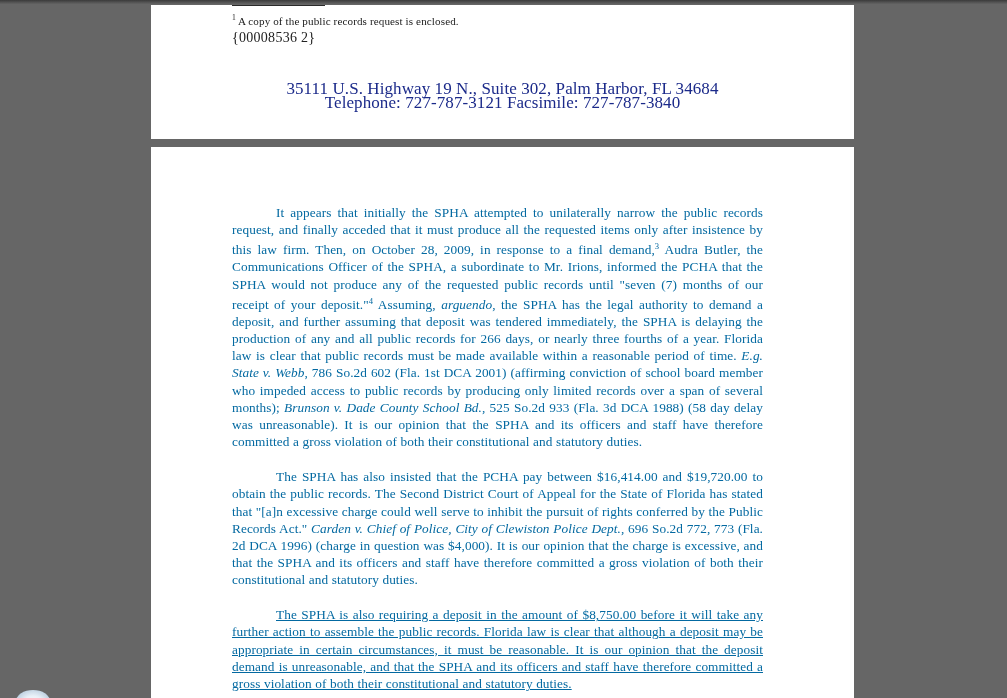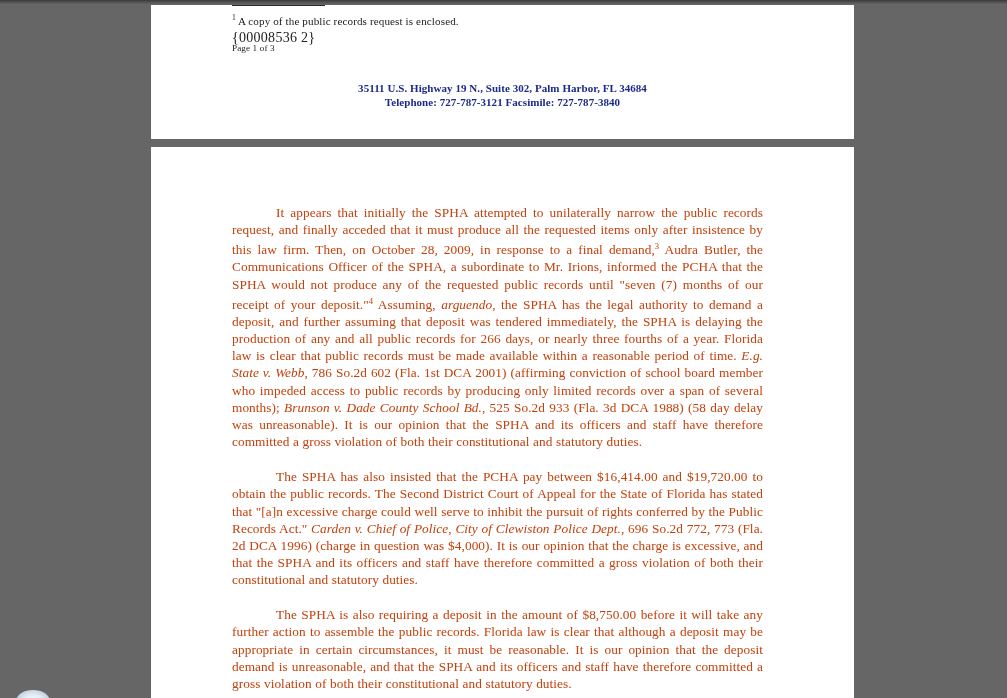--- a/index.html
+++ b/index.html
@@ -88,22 +88,22 @@
     letter-spacing: 0.01em;
   }
 
   .addr-footer {
     position: absolute;
     left: 0;
     right: 0;
     top: 79px;
     text-align: center;
     color: #1b2a8a;
-    font-weight: bold;
-    font-size: 11px;
+    font-weight: normal;
+    font-size: 17px;
     line-height: 13.8px;
     letter-spacing: 0.005em;
   }
 
   
   #page-two {
     top: 147px;
     height: 551px;
   }
 
@@ -112,28 +112,28 @@
     left: 81px;
     top: 57px;
     width: 531px;
   }
 
   .para {
     text-align: justify;
     text-justify: inter-word;
     font-size: 13.3px;
     line-height: 17.15px;
-    color: #c2410c;
+    color: #0369a1;
     margin: 0 0 18px 0;
     text-indent: 44px;
     letter-spacing: 0.005em;
     word-spacing: 0.01em;
   }
 
-  .para:last-child { margin-bottom: 8px; }
+  .para:last-child { margin-bottom: 8px; text-decoration: underline; }
 
   .para i, .para em {
     font-style: italic;
   }
 
   .sup {
     font-size: 8.6px;
     vertical-align: 5px;
   }
 
@@ -160,21 +160,20 @@
 
     <div class="footnote-area">
       <div class="footnote-rule"></div>
 
       <div class="footnote-line">
         <span class="fn-sup">1</span><span>A copy of the public records request is enclosed.</span>
       </div>
 
 
       <div class="docnum">{00008536 2}</div>
-      <div class="pagenum">Page 1 of 3</div>
     </div>
 
     <div class="addr-footer">
       <div>35111 U.S. Highway 19 N., Suite 302, Palm Harbor, FL 34684</div>
       <div>Telephone: 727-787-3121  Facsimile: 727-787-3840</div>
     </div>
 
   </div>
 
   <div class="page" id="page-two">

